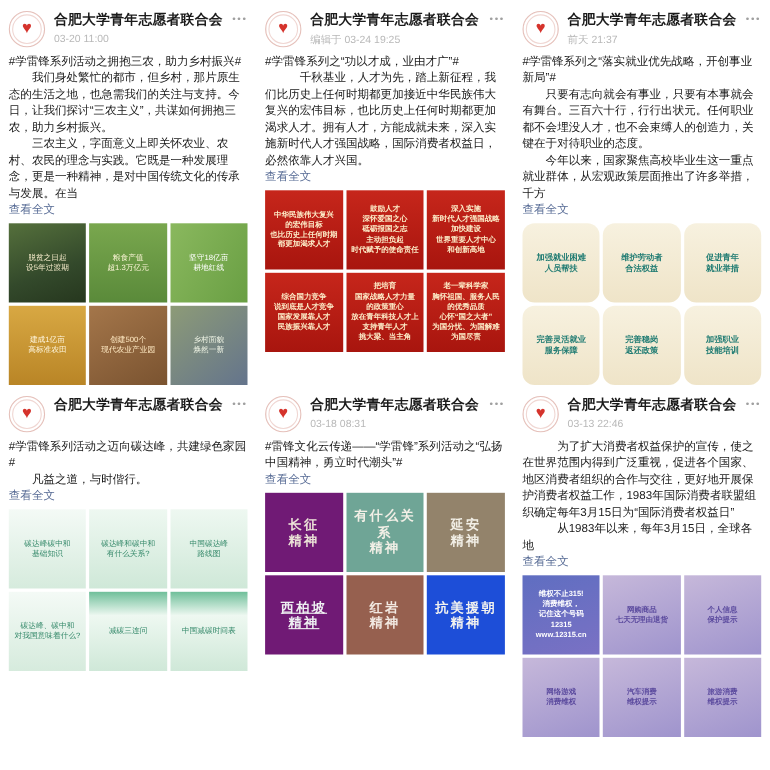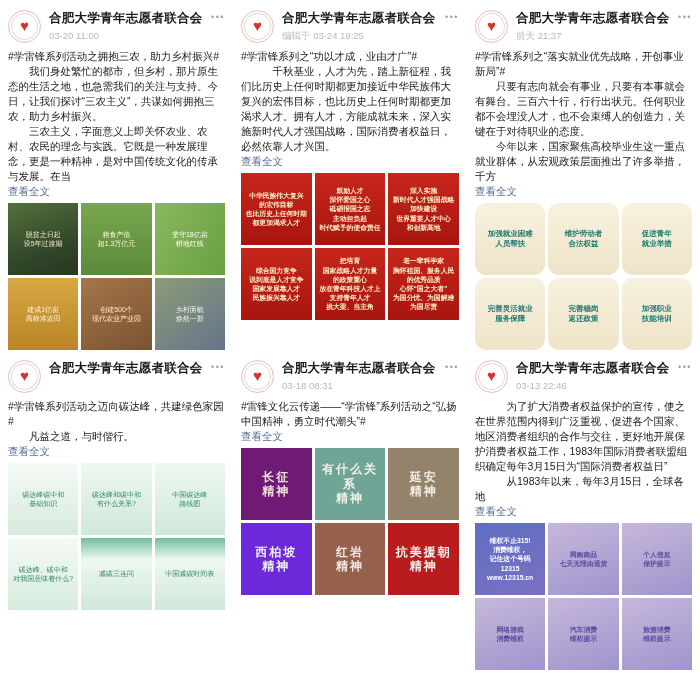--- a/index.html
+++ b/index.html
@@ -190,25 +190,25 @@
       <div class="para"></div>
       <div class="see-all">查看全文</div>
     </section>
     <div class="tiles">
       <div class="tile" style="background: #701a75; color: rgb(236, 228, 216);">长征
 精神</div>
       <div class="tile" style="background: rgb(111, 165, 150); color: rgb(242, 239, 230);">有什么关系
 精神</div>
       <div class="tile" style="background: rgb(147, 131, 107); color: rgb(242, 239, 230);">延安
 精神</div>
-      <div class="tile" style="background: #6d28d9; color: rgb(238, 240, 242);">西柏坡
+      <div class="tile" style="background: #701a75; color: rgb(238, 240, 242); text-decoration: underline;">西柏坡
 精神</div>
       <div class="tile" style="background: rgb(150, 96, 79); color: rgb(242, 233, 226);">红岩
 精神</div>
-      <div class="tile" style="background: #b91c1c; color: rgb(242, 242, 239);">抗美援朝
+      <div class="tile" style="background: #1d4ed8; color: rgb(242, 242, 239);">抗美援朝
 精神</div>
     </div>
   </article>
 
   <article class="post">
     <header class="post-header">
       <span class="logo">
           <span class="heart">♥</span>
         </span>
       <span class="meta">

